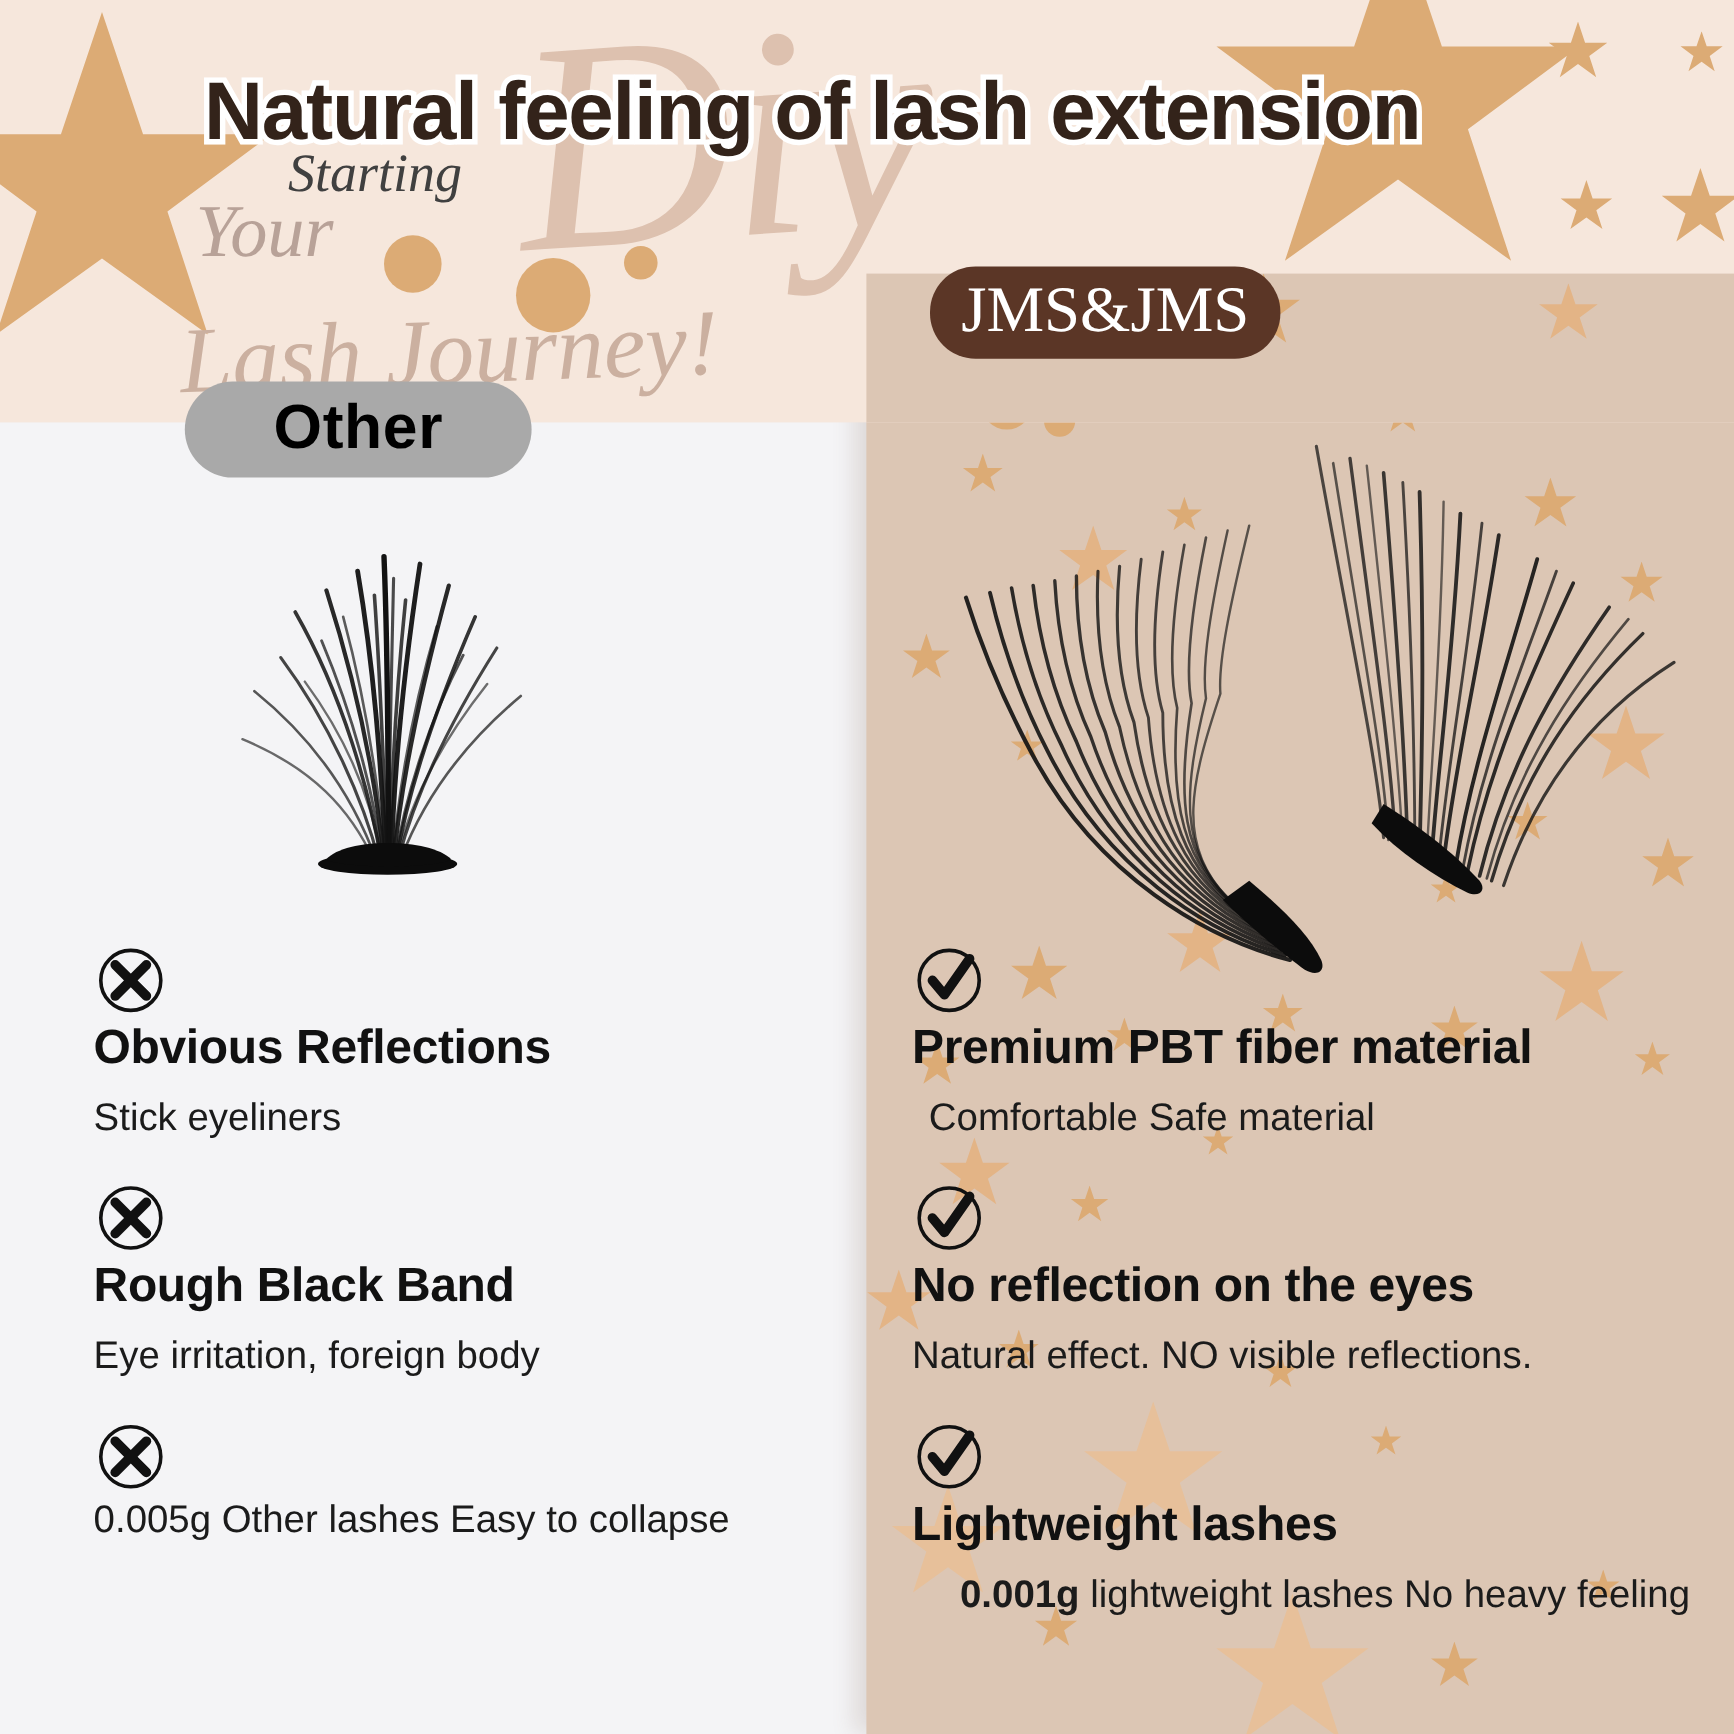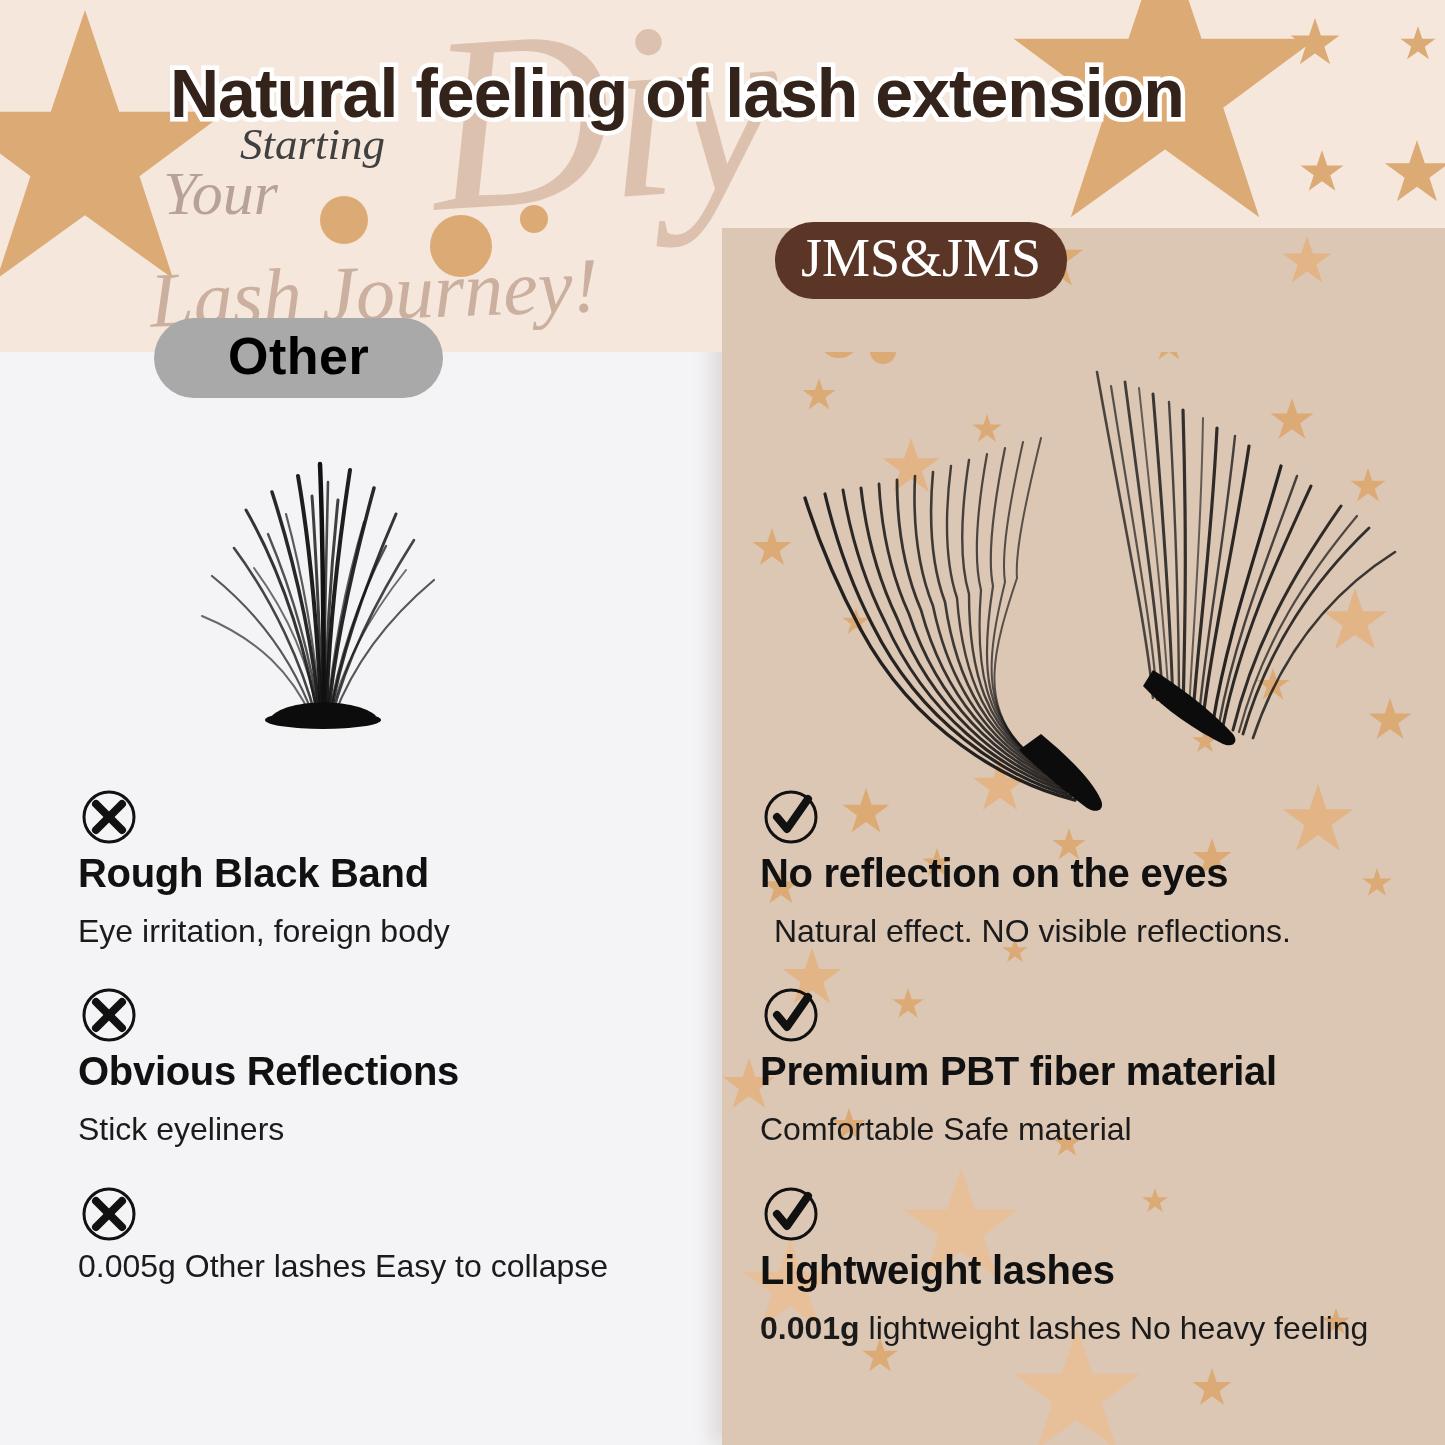--- a/index.html
+++ b/index.html
@@ -121,21 +121,21 @@
     line-height:1.15;margin:0 0 16px 0;letter-spacing:-.3px;
     white-space:nowrap;
   }
   .feature .f-sub{
     font-size:32px;font-weight:400;color:#1b1b1b;
     line-height:1.2;margin:0;white-space:nowrap;
   }
   .features.right .f-sub{margin-left:14px;}
   .features.right .feature:nth-child(2) .f-sub,
   .features.right .feature:nth-child(3) .f-sub{margin-left:0;}
-  .f-sub .bold{font-weight:700;}
+  .f-sub .bold{font-weight:700;margin-left:40px;}
 </style>
 </head>
 <body>
 
 <div id="stage">
 
   <div class="left-panel"></div>
 
   <div class="right-panel">
 
@@ -290,69 +290,69 @@
   </svg>
 
   <div class="features left">
 
     <div class="feature">
       <svg class="ico" viewBox="0 0 62 62">
         <circle cx="31" cy="31" r="25" fill="none" stroke="#111" stroke-width="3"></circle>
         <line x1="18" y1="18" x2="44" y2="44" stroke="#111" stroke-width="8" stroke-linecap="round"></line>
         <line x1="44" y1="18" x2="18" y2="44" stroke="#111" stroke-width="8" stroke-linecap="round"></line>
       </svg>
+      <p class="f-title">Obvious Reflections</p>
+      <p class="f-sub">Stick eyeliners</p>
+    </div>
+
+    <div class="feature">
+      <svg class="ico" viewBox="0 0 62 62">
+        <circle cx="31" cy="31" r="25" fill="none" stroke="#111" stroke-width="3"></circle>
+        <line x1="18" y1="18" x2="44" y2="44" stroke="#111" stroke-width="8" stroke-linecap="round"></line>
+        <line x1="44" y1="18" x2="18" y2="44" stroke="#111" stroke-width="8" stroke-linecap="round"></line>
+      </svg>
       <p class="f-title">Rough Black Band</p>
       <p class="f-sub">Eye irritation, foreign body</p>
     </div>
 
     <div class="feature">
       <svg class="ico" viewBox="0 0 62 62">
         <circle cx="31" cy="31" r="25" fill="none" stroke="#111" stroke-width="3"></circle>
         <line x1="18" y1="18" x2="44" y2="44" stroke="#111" stroke-width="8" stroke-linecap="round"></line>
         <line x1="44" y1="18" x2="18" y2="44" stroke="#111" stroke-width="8" stroke-linecap="round"></line>
       </svg>
-      <p class="f-title">Obvious Reflections</p>
-      <p class="f-sub">Stick eyeliners</p>
-    </div>
-
-    <div class="feature">
-      <svg class="ico" viewBox="0 0 62 62">
-        <circle cx="31" cy="31" r="25" fill="none" stroke="#111" stroke-width="3"></circle>
-        <line x1="18" y1="18" x2="44" y2="44" stroke="#111" stroke-width="8" stroke-linecap="round"></line>
-        <line x1="44" y1="18" x2="18" y2="44" stroke="#111" stroke-width="8" stroke-linecap="round"></line>
-      </svg>
       <p class="f-sub">0.005g Other lashes Easy to collapse</p>
     </div>
 
   </div>
 
   <div class="features right">
+
+    <div class="feature">
+      <svg class="ico" viewBox="0 0 62 62">
+        <circle cx="31" cy="31" r="25" fill="none" stroke="#111" stroke-width="3"></circle>
+        <path d="M17 31 L27 43 L48 13" fill="none" stroke="#111" stroke-width="8" stroke-linecap="round" stroke-linejoin="round"></path>
+      </svg>
+      <p class="f-title">Premium PBT fiber material</p>
+      <p class="f-sub">Comfortable   Safe material</p>
+    </div>
 
     <div class="feature">
       <svg class="ico" viewBox="0 0 62 62">
         <circle cx="31" cy="31" r="25" fill="none" stroke="#111" stroke-width="3"></circle>
         <path d="M17 31 L27 43 L48 13" fill="none" stroke="#111" stroke-width="8" stroke-linecap="round" stroke-linejoin="round"></path>
       </svg>
       <p class="f-title">No reflection on the eyes</p>
       <p class="f-sub">Natural effect.  NO visible reflections.</p>
     </div>
 
     <div class="feature">
       <svg class="ico" viewBox="0 0 62 62">
         <circle cx="31" cy="31" r="25" fill="none" stroke="#111" stroke-width="3"></circle>
         <path d="M17 31 L27 43 L48 13" fill="none" stroke="#111" stroke-width="8" stroke-linecap="round" stroke-linejoin="round"></path>
       </svg>
-      <p class="f-title">Premium PBT fiber material</p>
-      <p class="f-sub">Comfortable   Safe material</p>
-    </div>
-
-    <div class="feature">
-      <svg class="ico" viewBox="0 0 62 62">
-        <circle cx="31" cy="31" r="25" fill="none" stroke="#111" stroke-width="3"></circle>
-        <path d="M17 31 L27 43 L48 13" fill="none" stroke="#111" stroke-width="8" stroke-linecap="round" stroke-linejoin="round"></path>
-      </svg>
       <p class="f-title">Lightweight lashes</p>
       <p class="f-sub"><span class="bold">0.001g</span><span> lightweight lashes No heavy feeling</span></p>
     </div>
 
   </div>
 
 </div>
 
 </body></html>

